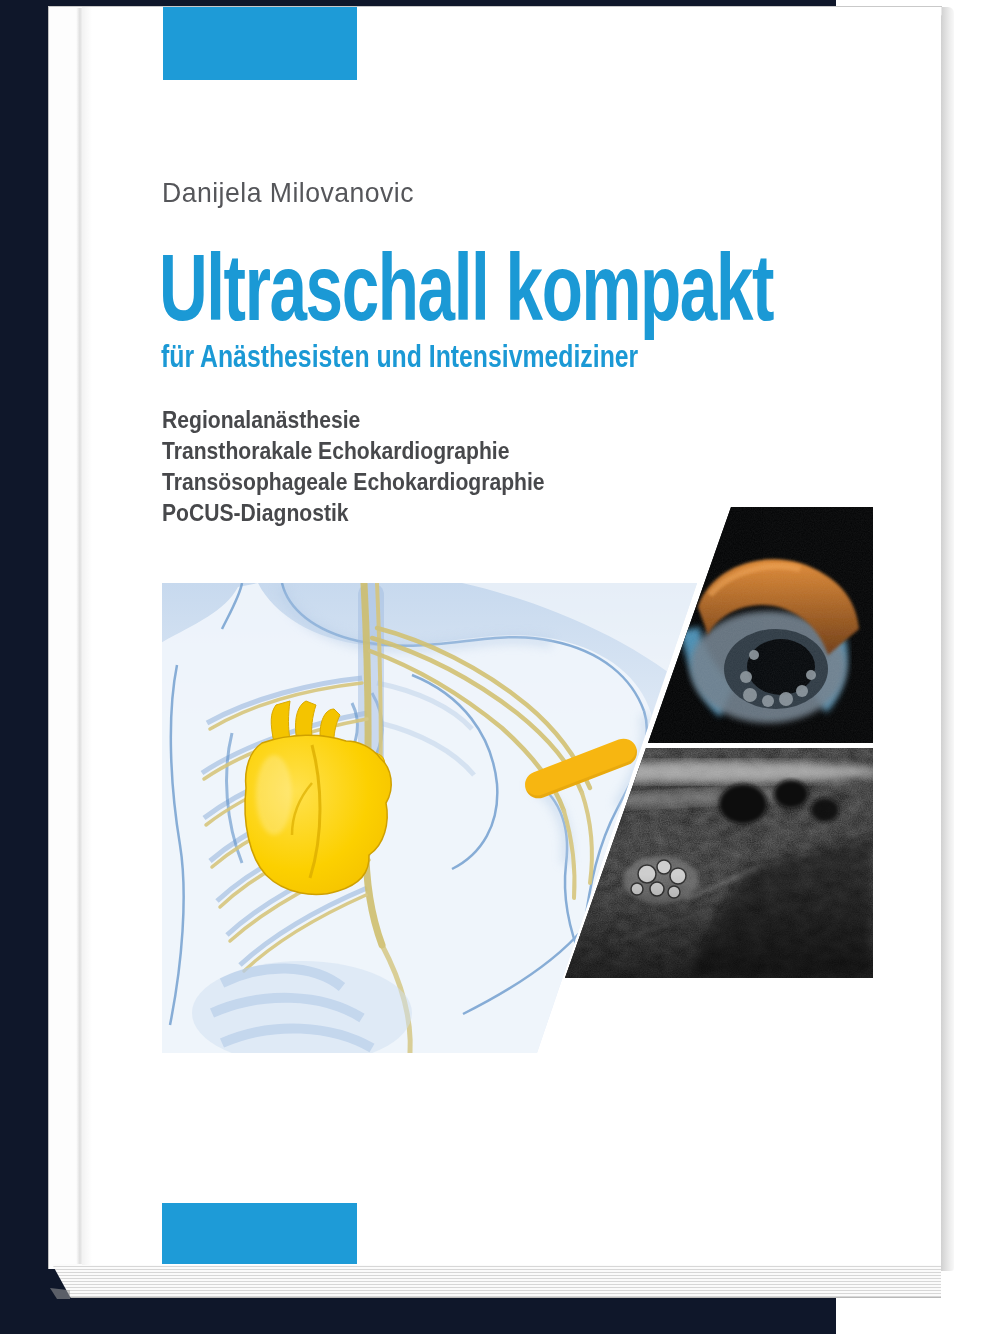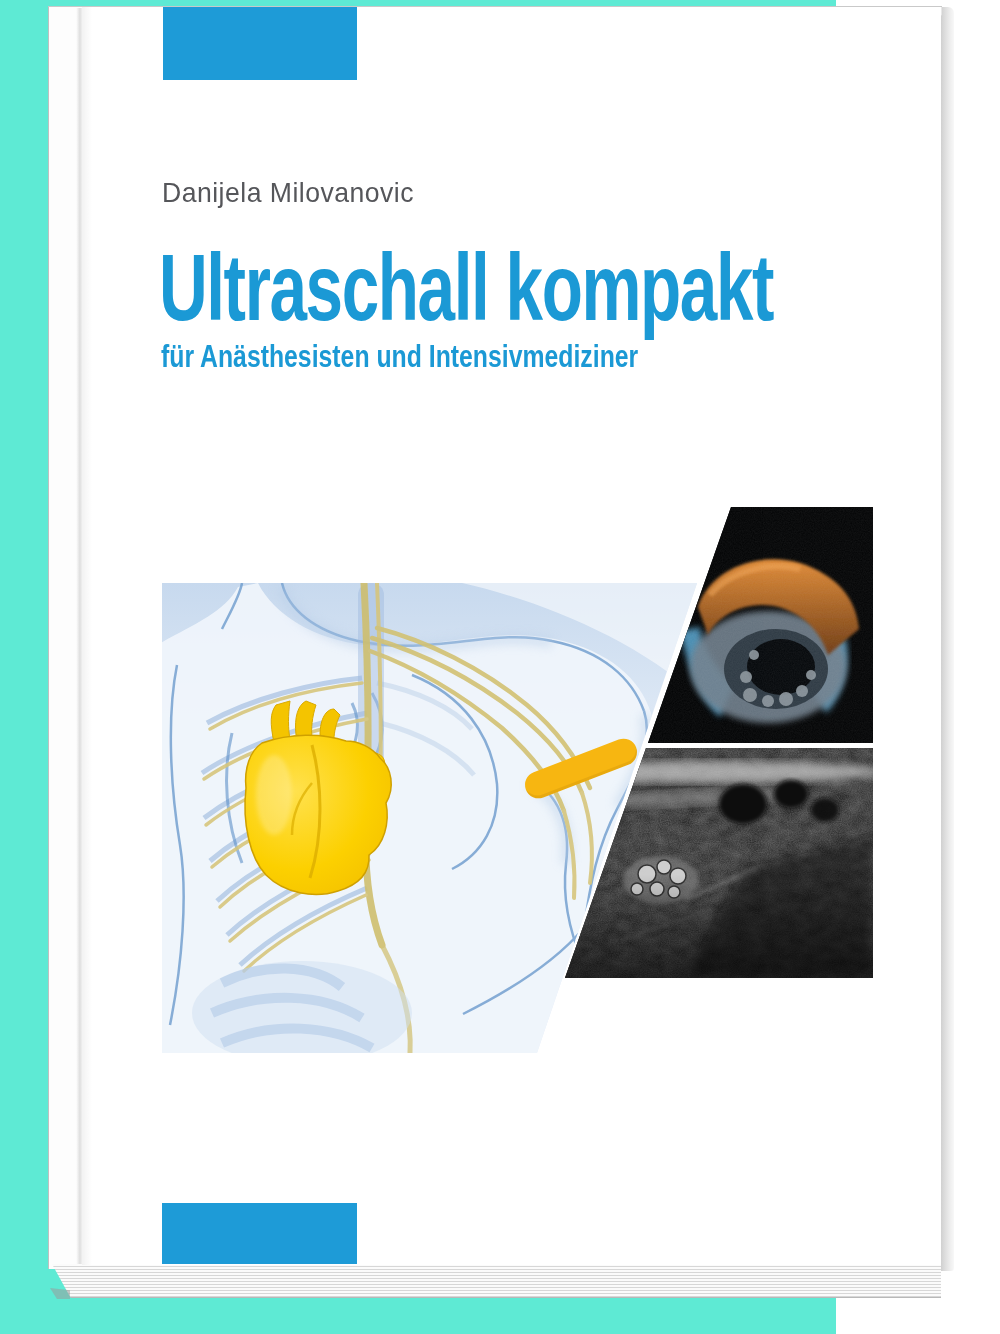--- a/index.html
+++ b/index.html
@@ -1,21 +1,21 @@
 <!DOCTYPE html>
 <html><head>
 <meta charset="utf-8">
 <style>
   html,body{margin:0;padding:0;}
   body{
     width:1000px;height:1334px;overflow:hidden;
     background:#ffffff;
     font-family:"Liberation Sans", sans-serif;
   }
-  .stage{position:relative;width:836px;height:1334px;background:#5eead4;}
+  .stage{position:relative;width:836px;height:1334px;background:#0f172a;}
 
   
   .book{position:absolute;left:48px;top:6px;width:907px;height:1296px;}
   .book-top-edge{position:absolute;left:0;top:0;width:894px;height:1px;background:#c9c9c9;}
   .back-cover{position:absolute;left:0;top:1px;width:34px;height:1262px;background:#fdfdfd;border-left:1px solid #c0c0c0;}
   .spine-crease{position:absolute;left:28px;top:2px;width:7px;height:1258px;
     background:linear-gradient(to right,#ffffff,#dedede 55%,#f7f7f7);}
   .right-edge{position:absolute;left:893px;top:1px;width:13px;height:1264px;
     background:linear-gradient(to right,#d0d0d0,#eeeeee 70%,#f8f8f8);
     border-top-right-radius:6px;border-bottom-right-radius:3px;}
@@ -83,20 +83,26 @@
 
     <div class="front-cover">
 
       <div class="band band-top"></div>
       <div class="band band-bottom"></div>
 
       <div class="author">Danijela Milovanovic</div>
       <div class="title">Ultraschall kompakt</div>
       <div class="subtitle">für Anästhesisten und Intensivmediziner</div>
 
+      <div class="topics">
+        <div class="topic">Regionalanästhesie</div>
+        <div class="topic">Transthorakale Echokardiographie</div>
+        <div class="topic">Transösophageale Echokardiographie</div>
+        <div class="topic">PoCUS-Diagnostik</div>
+      </div>
 
       <div class="illus">
         <svg width="541" height="470" viewBox="0 0 541 470">
           <defs>
             <linearGradient id="bgGrad" x1="0" y1="0" x2="0" y2="1">
               <stop offset="0" stop-color="#c7d9ee"></stop>
               <stop offset="0.28" stop-color="#dde8f5"></stop>
               <stop offset="1" stop-color="#dfe9f6"></stop>
             </linearGradient>
             <radialGradient id="heartGrad" cx="0.35" cy="0.35" r="0.9">

